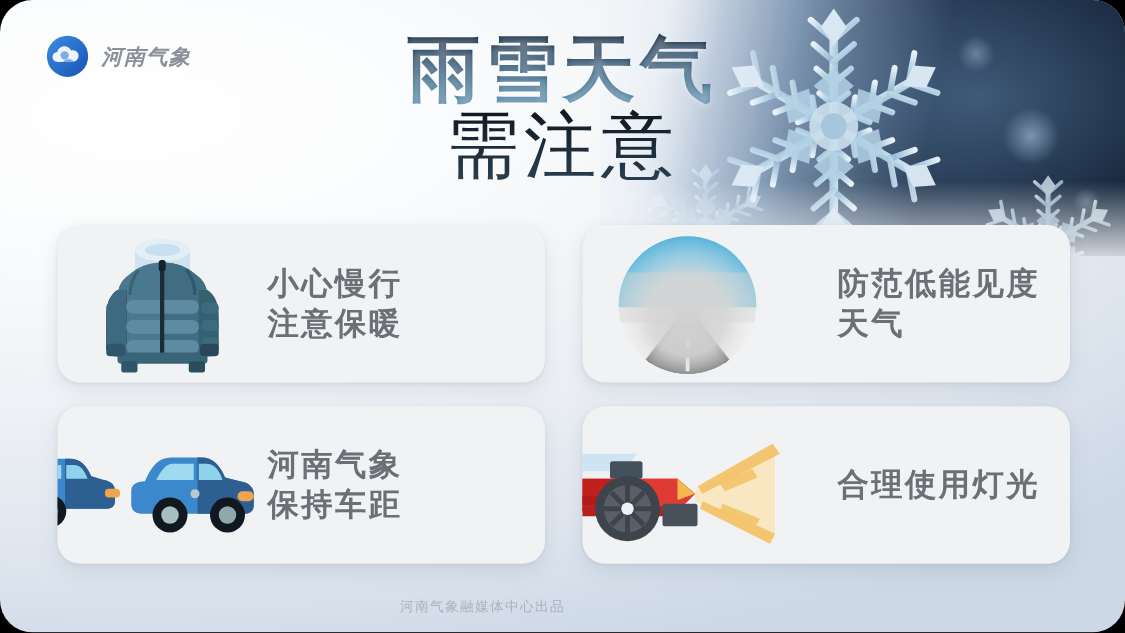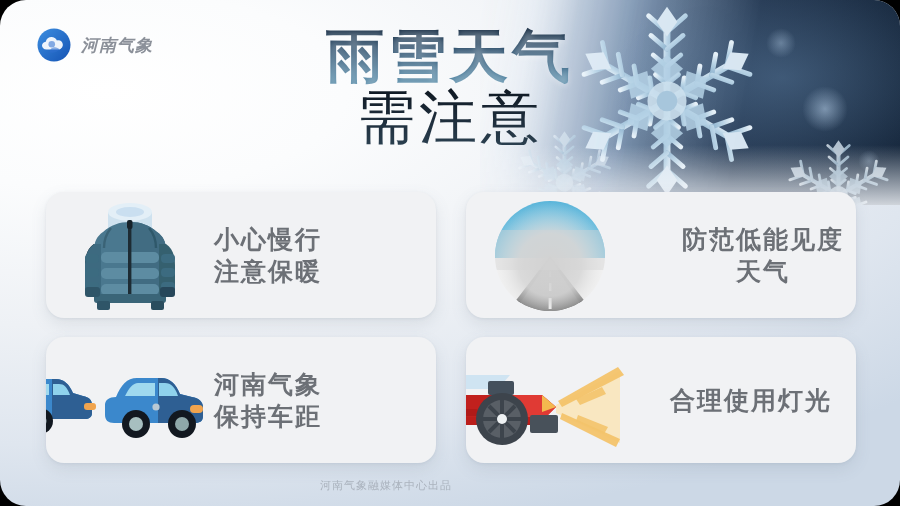--- a/index.html
+++ b/index.html
@@ -45,22 +45,22 @@
     -webkit-background-clip:text;background-clip:text;color:transparent;
     text-shadow:0 2px 6px rgba(255,255,255,.35);
   }
   .title-l2{
     font-size:58px;font-weight:400;letter-spacing:4px;line-height:1.12;margin-top:-4px;
     background:linear-gradient(180deg,#0d1620 0%,#20303f 60%,#2d4353 100%);
     -webkit-background-clip:text;background-clip:text;color:transparent;
   }
 
   
-  .cards{position:absolute;left:46px;top:192px;width:810px;
-    display:grid;grid-template-columns:390px 390px;grid-template-rows:126px 126px;gap:19px 30px;text-align:center;}
+  .cards{position:absolute;left:46px;top:180px;width:810px;
+    display:grid;grid-template-columns:390px 390px;grid-template-rows:126px 126px;gap:19px 30px;}
   .card{
     position:relative;background:#f1f2f4;border-radius:18px;overflow:hidden;
     box-shadow:0 6px 16px rgba(90,105,125,.13), 0 1px 3px rgba(90,105,125,.10);
     display:flex;align-items:center;
   }
   .card-art{position:relative;width:168px;height:100%;flex:0 0 168px;}
   .card-art svg{position:absolute;}
   .card-text{font-weight:800;color:#6c7076;letter-spacing:2px;}
   .card-text .ln{font-size:25px;line-height:1.28;}
   .card-text.single .ln{font-size:25px;margin-left:36px;}

